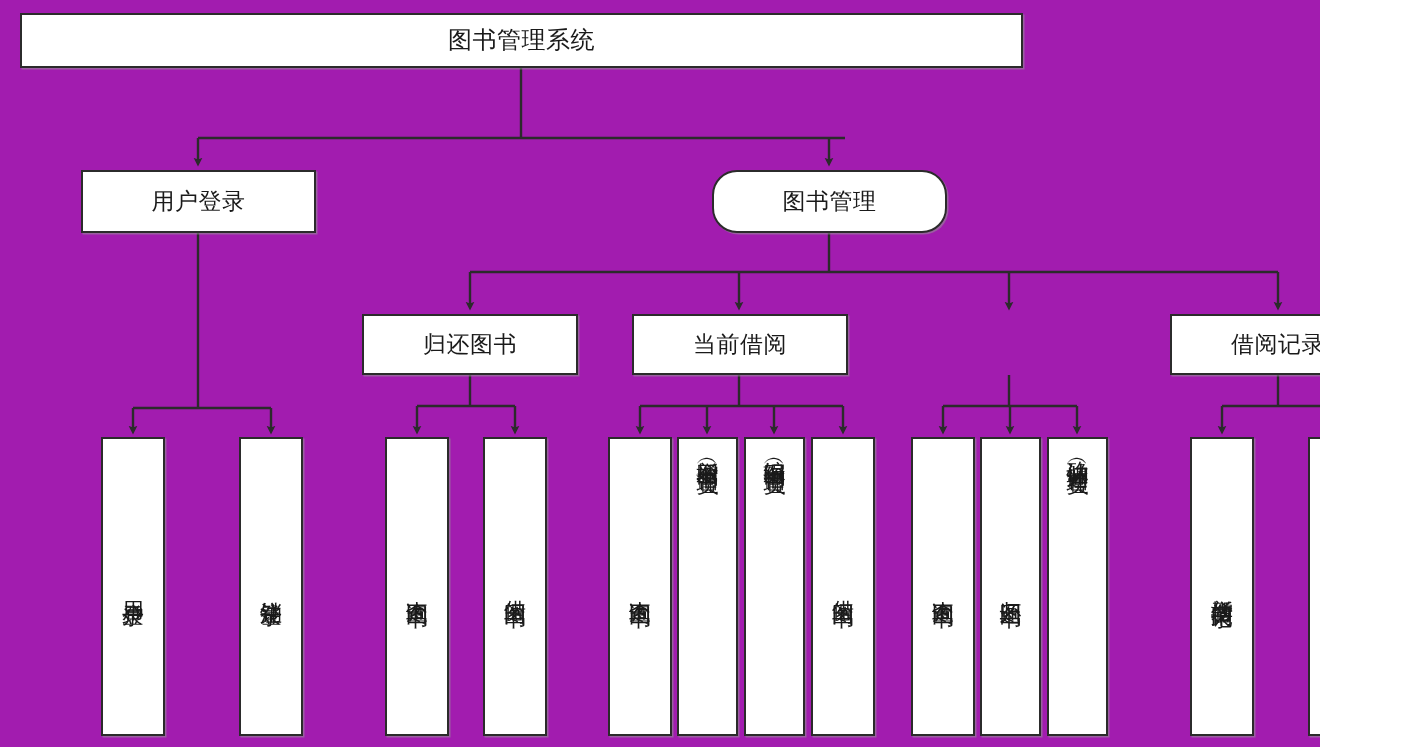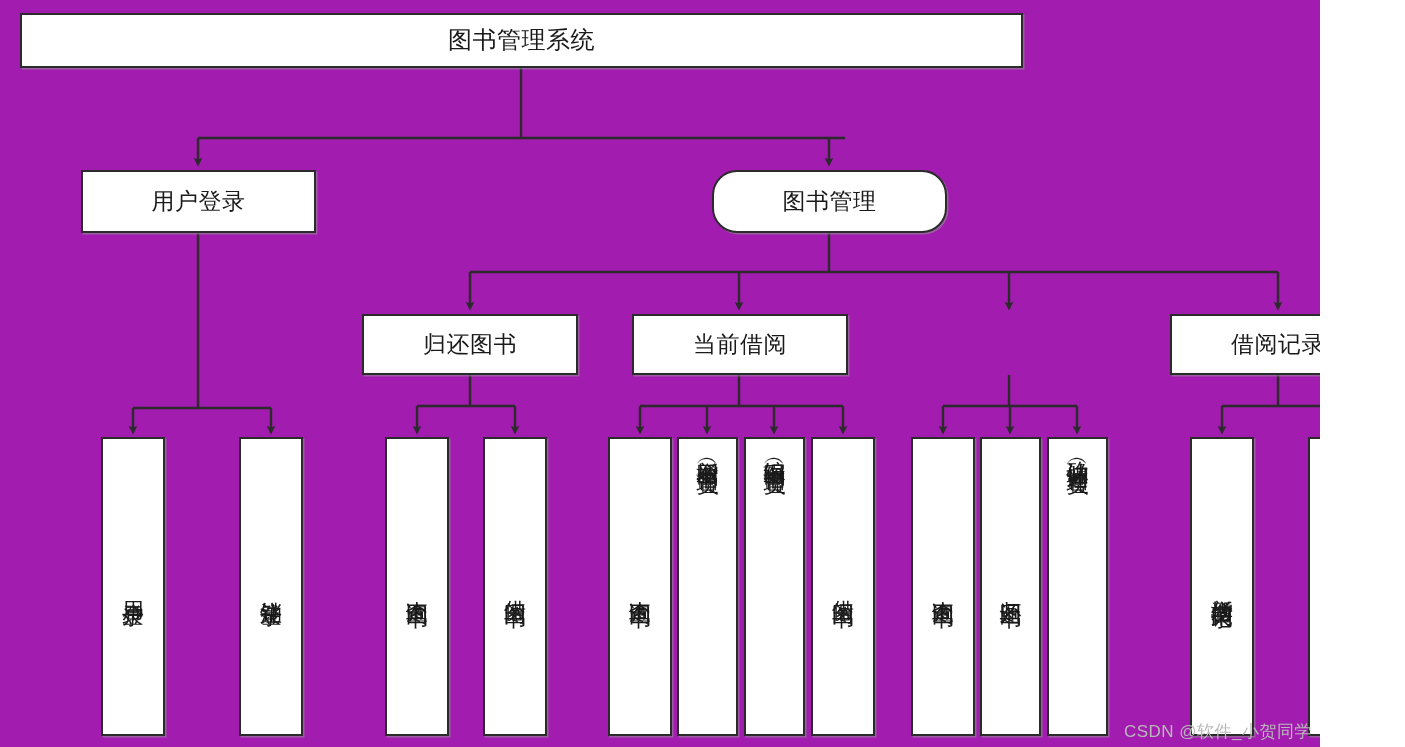--- a/index.html
+++ b/index.html
@@ -206,15 +206,14 @@
   </div>
 
   <div class="node vert short" style="left:1190px; top:437px; width:64px; height:299px;">
     <span class="node-label">新增借阅记录</span>
   </div>
 
   <div class="node vert short" style="left:1308px; top:437px; width:64px; height:299px;">
     <span class="node-label">查询借阅记录</span>
   </div>
 
-  <div class="watermark">CSDN @软件_小贺同学</div>
 
 </div>
 
 </body></html>

